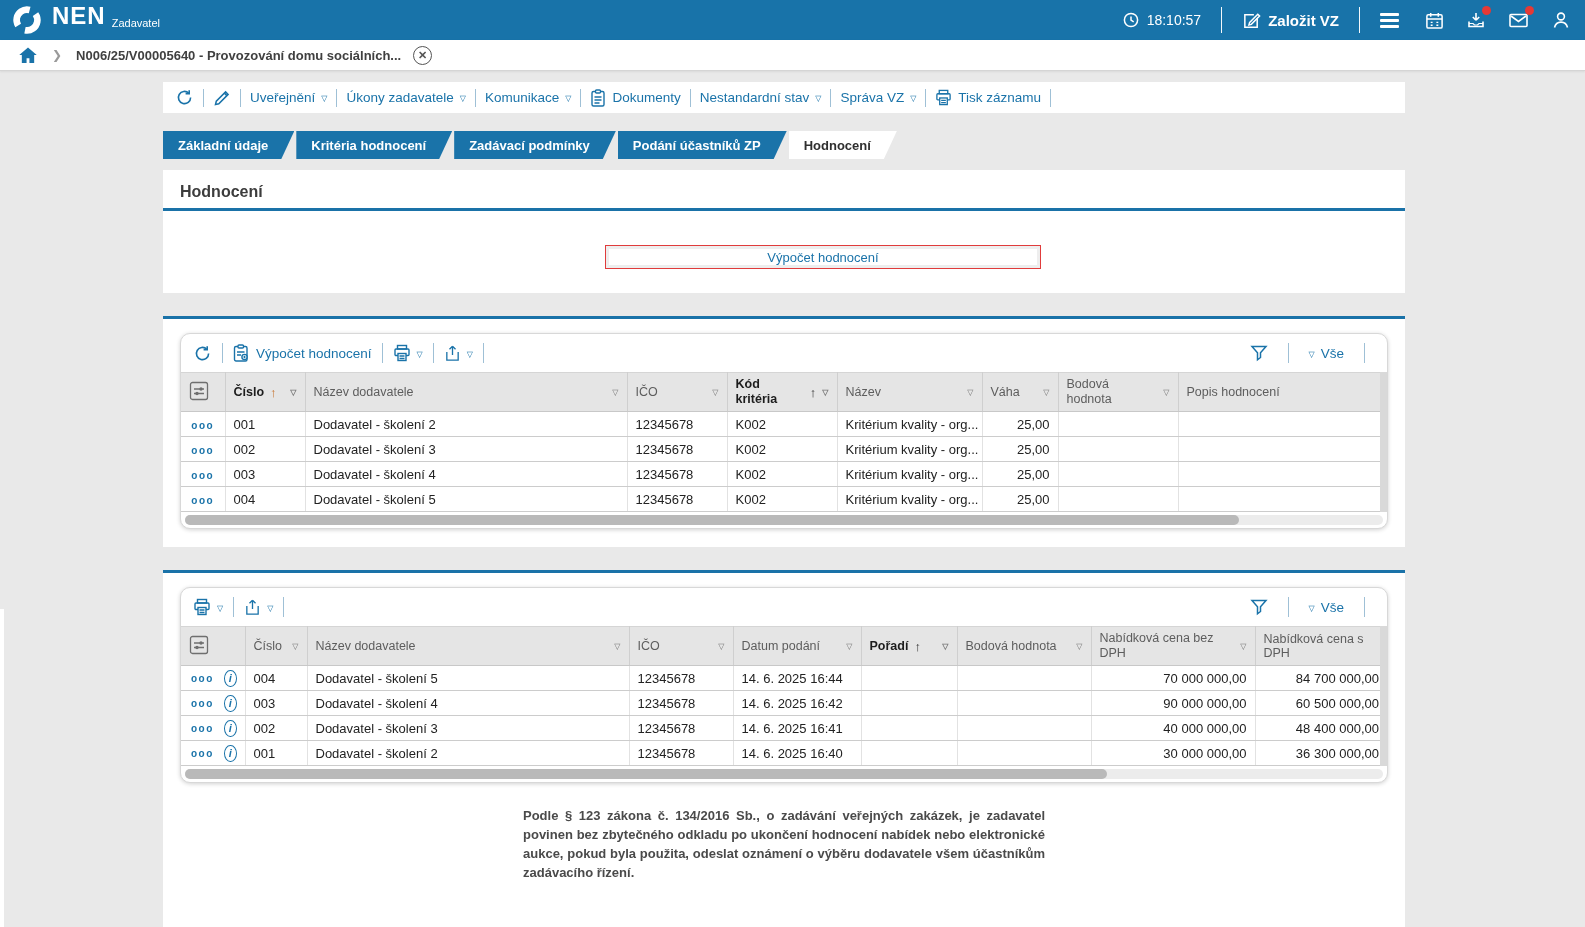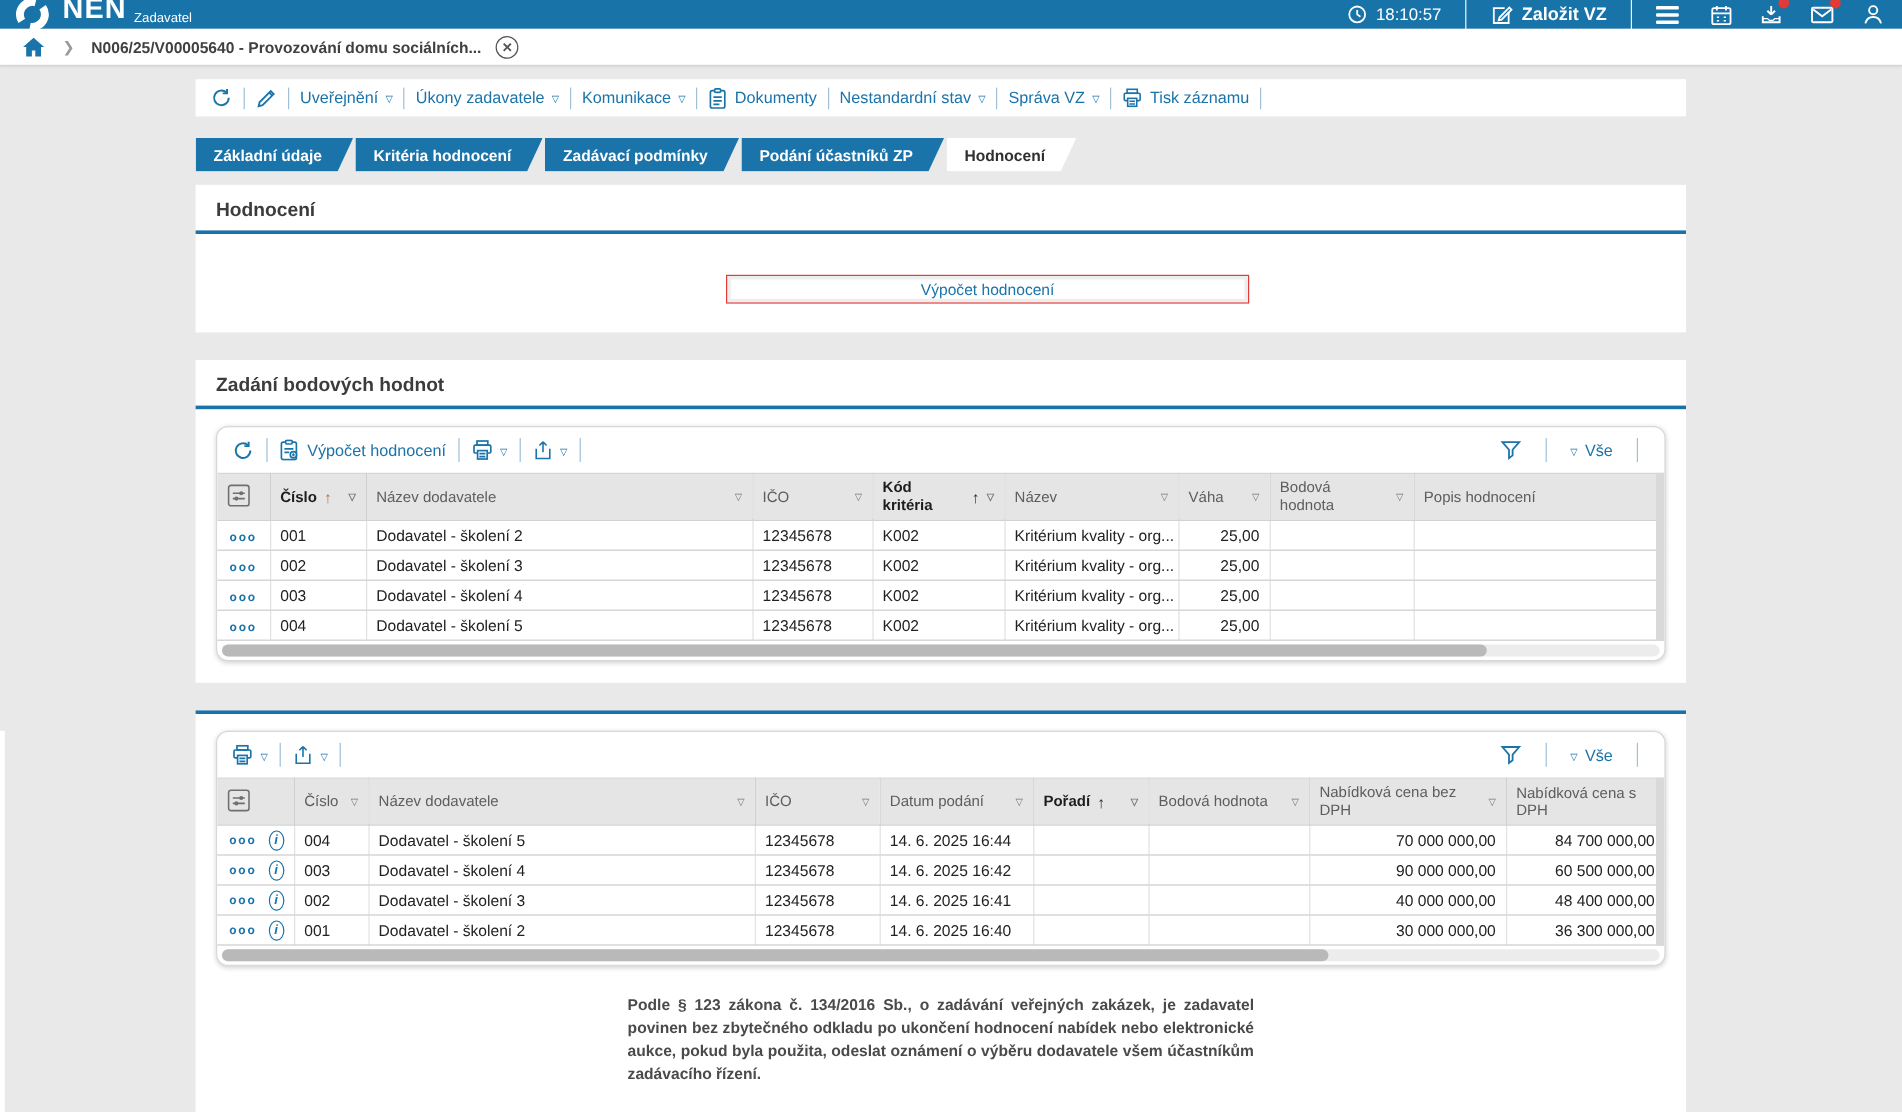--- a/index.html
+++ b/index.html
@@ -1,21 +1,21 @@
 <!DOCTYPE html>
 <html><head>
 <meta charset="utf-8">
 <style>
   * { margin:0; padding:0; box-sizing:border-box; }
   html,body { width:1585px; height:927px; overflow:hidden; background:#e9e9e9;
     font-family:"Liberation Sans", sans-serif; }
   svg { display:block; }
 
   
-  .topbar { position:relative; height:24px; background:#1873a9; color:#fff;
+  .topbar { position:relative; height:40px; background:#1873a9; color:#fff;
     display:flex; align-items:center; padding:0 14px 0 10px; }
   .brand { display:flex; align-items:flex-start; gap:8px; }
   .brand-name { font-size:24px; font-weight:bold; line-height:26px; letter-spacing:1px; }
   .brand-sub { font-size:11px; margin-top:14px; margin-left:-2px; }
   .env-title { position:absolute; left:0; right:0; text-align:center; font-size:18px;
     font-weight:bold; letter-spacing:.5px; pointer-events:none; }
   .topbar-right { margin-left:auto; display:flex; align-items:center; gap:16px; z-index:2; }
   .tb-item { display:flex; align-items:center; gap:7px; font-size:14px; }
   .tb-strong { font-size:15px; font-weight:bold; }
   .tb-divider { width:1px; height:26px; background:rgba(255,255,255,.95); margin:0 4px; }
@@ -280,21 +280,20 @@
     <div class="sec-head">Hodnocení</div>
     <div class="sec-rule"></div>
     <div class="calc-btn-row">
       <button class="calc-btn">Výpočet hodnocení</button>
     </div>
   </section>
 
   <div class="gap"></div>
 
   <section class="panel table-panel">
-    <div class="sec-head">Zadání bodových hodnot</div>
     <div class="sec-rule"></div>
 
     <div class="card">
       <div class="card-toolbar">
         <span class="rt-icon">
           <svg width="19" height="19" viewBox="0 0 19 19" fill="none" stroke="#1a73a9" stroke-width="1.6">
             <path d="M15.6 9.5a6.1 6.1 0 1 1-1.8-4.3"></path>
               <path d="M14.2 2.2v3.6h-3.6"></path>
           </svg>
         </span>

